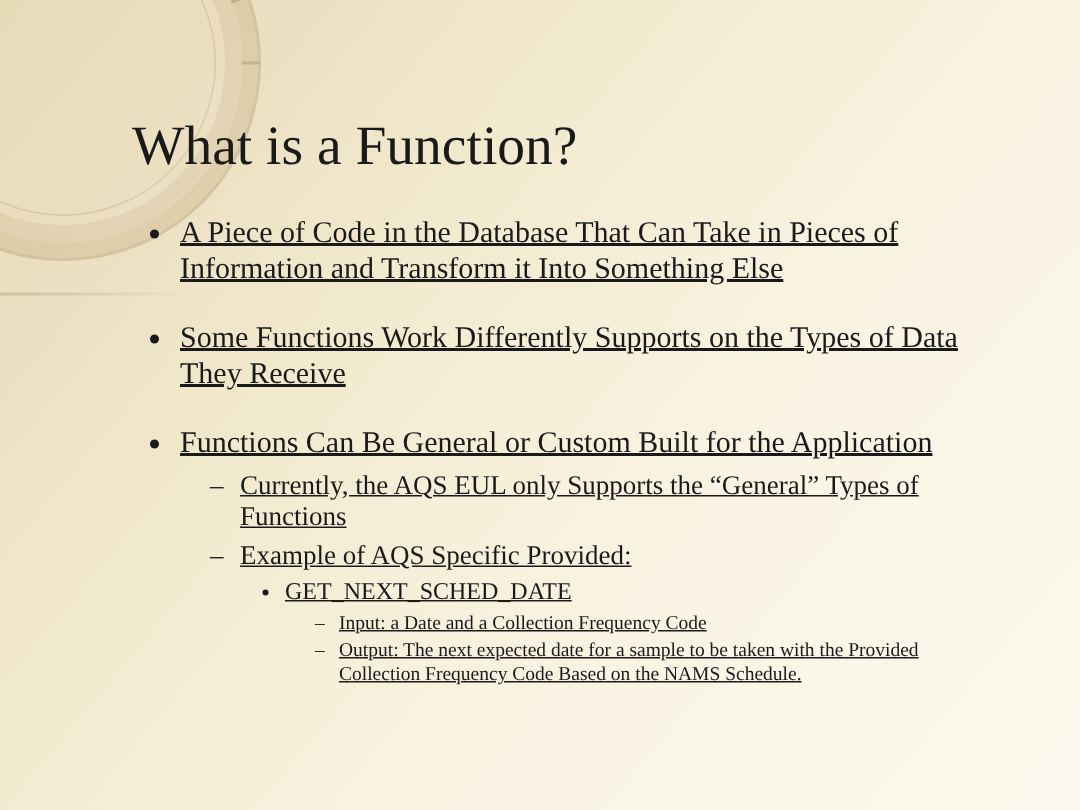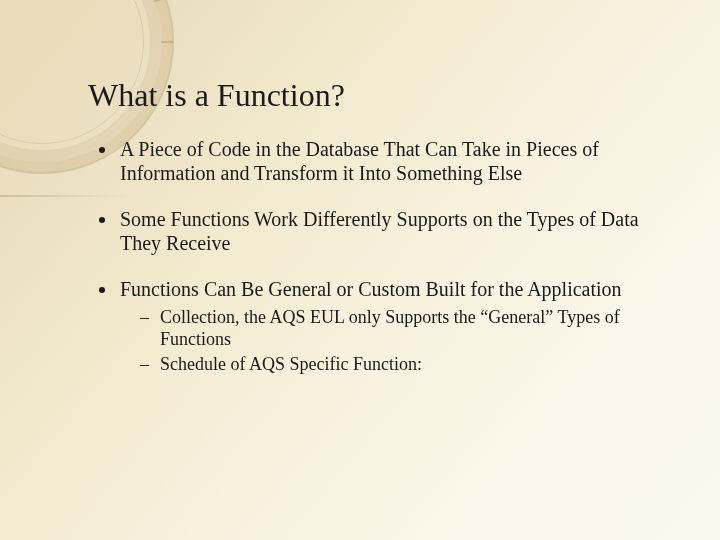--- a/index.html
+++ b/index.html
@@ -66,31 +66,32 @@
 
   .slide {
     position: absolute;
     inset: 0;
     padding: 78px 60px 30px 88px;
     box-sizing: border-box;
   }
 
   h1.title {
     margin: 0 0 24px 0;
-    font-size: 32px;
+    font-size: 37px;
     font-weight: 400;
     line-height: 1.1;
   }
 
   ul.lvl1 {
     margin: 0;
     padding: 0 0 0 30px;
     list-style: disc;
     font-size: 20px;
     line-height: 1.2;
+    text-decoration: underline;
   }
   ul.lvl1 > li {
     margin: 0 0 22px 0;
     padding-left: 2px;
   }
   ul.lvl1 > li.tight { margin-bottom: 8px; }
 
   ul.lvl2 {
     margin: 6px 0 0 0;
     padding: 0 0 0 26px;
@@ -149,21 +150,30 @@
 <div class="slide">
 
   <h1 class="title">What is a Function?</h1>
 
   <ul class="lvl1">
     <li>A Piece of Code in the Database That Can Take in Pieces of Information and Transform it Into Something Else</li>
     <li>Some Functions Work Differently Supports on the Types of Data They Receive</li>
     <li class="tight">
       <span>Functions Can Be General or Custom Built for the Application</span>
       <ul class="lvl2">
-        <li>Collection, the AQS EUL only Supports the “General” Types of Functions</li>
+        <li>Currently, the AQS EUL only Supports the “General” Types of Functions</li>
         <li>
-          <span>Schedule of AQS Specific Function:</span>
+          <span>Example of AQS Specific Provided:</span>
+          <ul class="lvl3">
+            <li>
+              <span>GET_NEXT_SCHED_DATE</span>
+              <ul class="lvl4">
+                <li>Input:  a Date and a Collection Frequency Code</li>
+                <li>Output:  The next expected date for a sample to be taken with the Provided Collection Frequency Code Based on the NAMS Schedule.</li>
+              </ul>
+            </li>
+          </ul>
         </li>
       </ul>
     </li>
   </ul>
 
 </div>
 
 </body></html>

